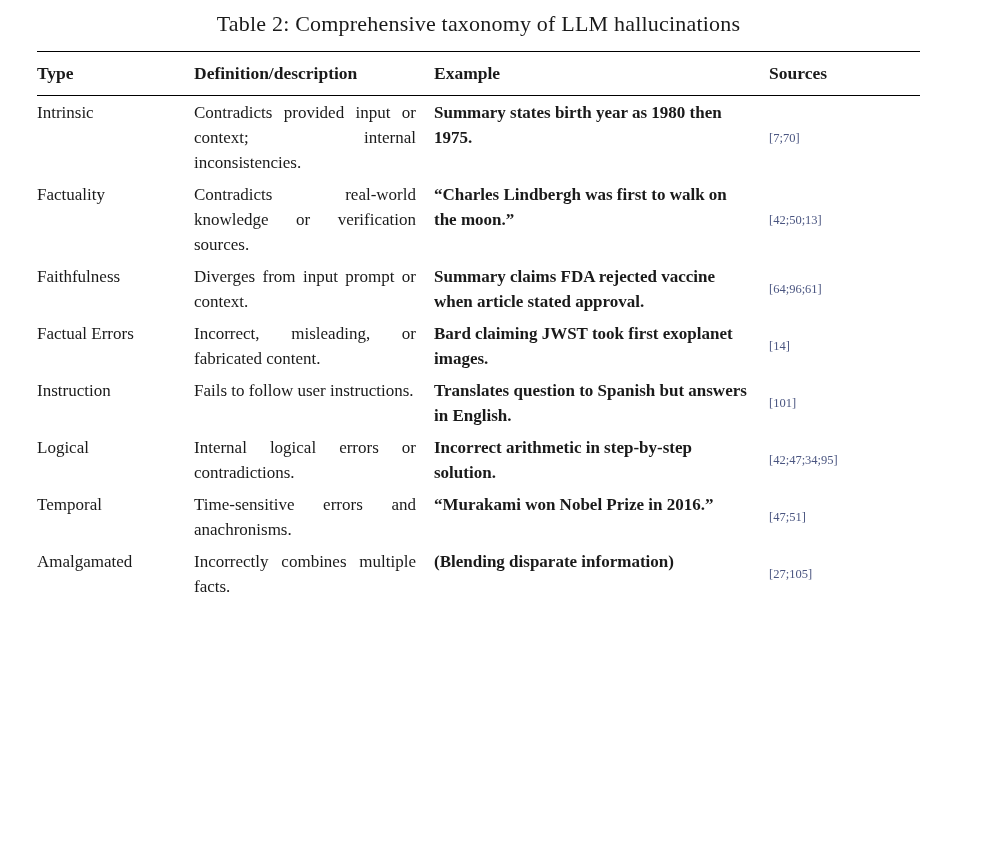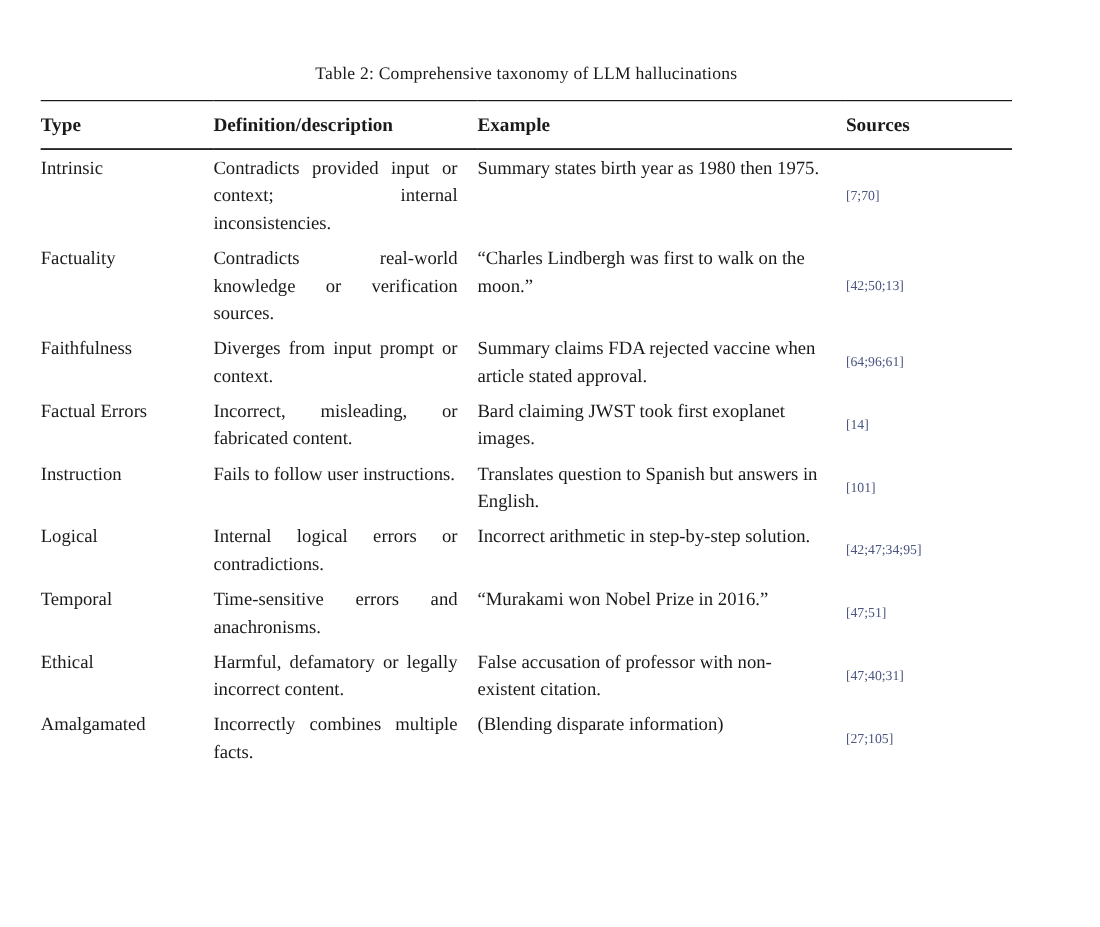--- a/index.html
+++ b/index.html
@@ -14,24 +14,23 @@
   }
   .page {
     padding-top: 9px;
   }
   .table-wrap {
     width: 883px;
     margin-left: 37px;
   }
   .caption {
     text-align: center;
-    font-size: 16px;
+    font-size: 22px;
     padding: 2px 0 14px 0;
     letter-spacing: 0.2px;
-    margin-top: 48px;
   }
   table.tax-table {
     border-collapse: collapse;
     table-layout: fixed;
     width: 883px;
     border-top: 1.6px solid #000;
   }
   col.c-type { width: 157px; }
   col.c-def  { width: 240px; }
   col.c-ex   { width: 335px; }
@@ -54,20 +53,21 @@
   }
   td.type {
     font-weight: normal;
     text-align: justify;
   }
   td.def {
     text-align: justify;
   }
   td.ex {
     text-align: left;
+    font-weight: bold;
   }
   td.src {
     vertical-align: middle;
     font-size: 12.5px;
     line-height: 16px;
     color: var(--citation-color, #4a5580);
     padding-right: 0;
   }
 </style>
 </head>
@@ -129,26 +129,20 @@
           <td class="ex">Incorrect arithmetic in step-by-step solution.</td>
           <td class="src">[42;47;34;95]</td>
         </tr>
         <tr>
           <td class="type">Temporal</td>
           <td class="def">Time-sensitive errors and anachronisms.</td>
           <td class="ex">“Murakami won Nobel Prize in 2016.”</td>
           <td class="src">[47;51]</td>
         </tr>
         <tr>
-          <td class="type">Ethical</td>
-          <td class="def">Harmful, defamatory or legally incorrect content.</td>
-          <td class="ex">False accusation of professor with non-existent citation.</td>
-          <td class="src">[47;40;31]</td>
-        </tr>
-        <tr>
           <td class="type">Amalgamated</td>
           <td class="def">Incorrectly combines multiple facts.</td>
           <td class="ex">(Blending disparate information)</td>
           <td class="src">[27;105]</td>
         </tr>
       </tbody>
     </table>
   </div>
 </div>
 

